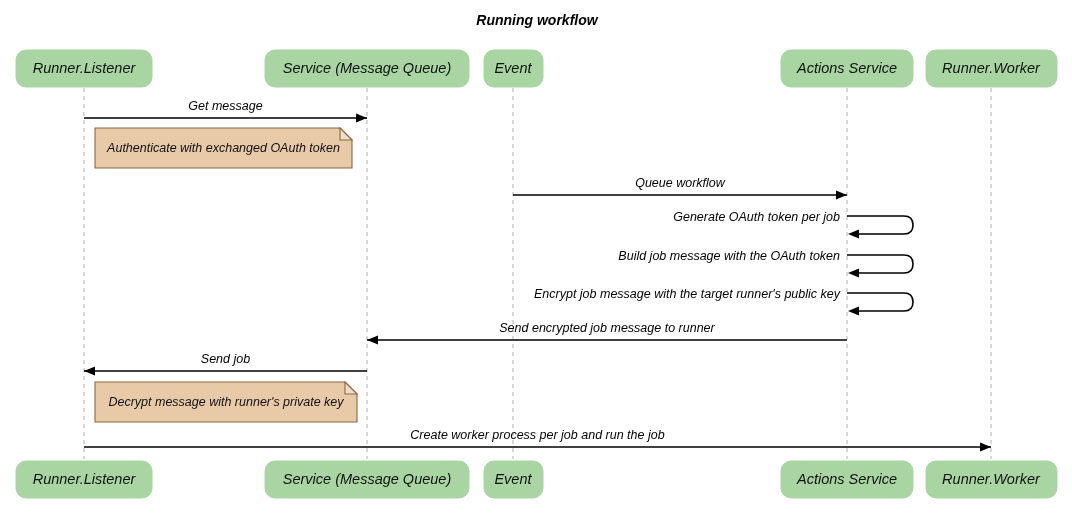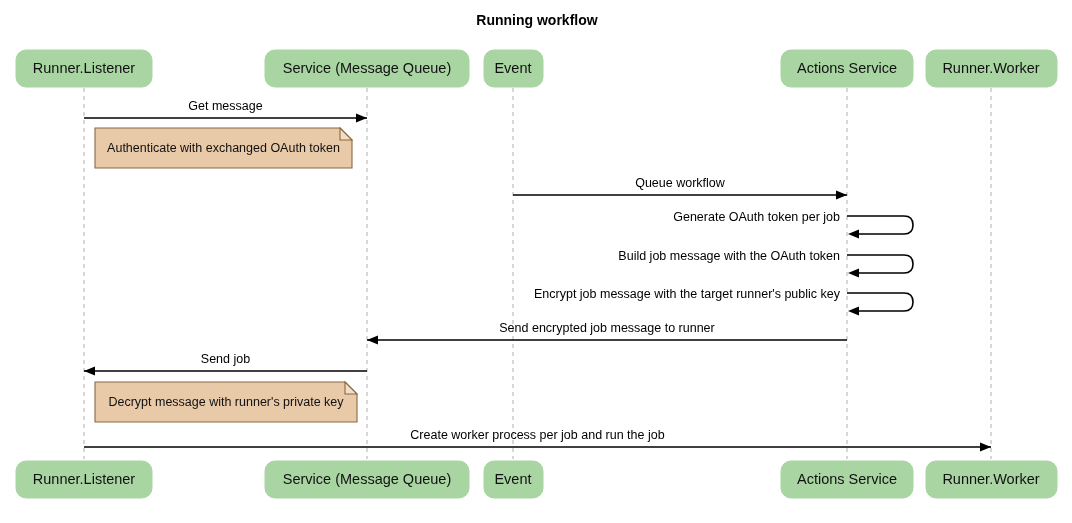--- a/index.html
+++ b/index.html
@@ -10,20 +10,21 @@
   body {
     width: 1072px;
     height: 523px;
     font-family: "Liberation Sans", sans-serif;
     overflow: hidden;
   }
   #diagram-root {
     position: relative;
     width: 980px;
     height: 523px;
+    font-style: italic;
   }
   svg#seq {
     display: block;
     width: 1072px;
     height: 523px;
   }
   .diagram-title {
     font-family: "Liberation Sans", sans-serif;
     font-size: 14px;
     font-weight: bold;

